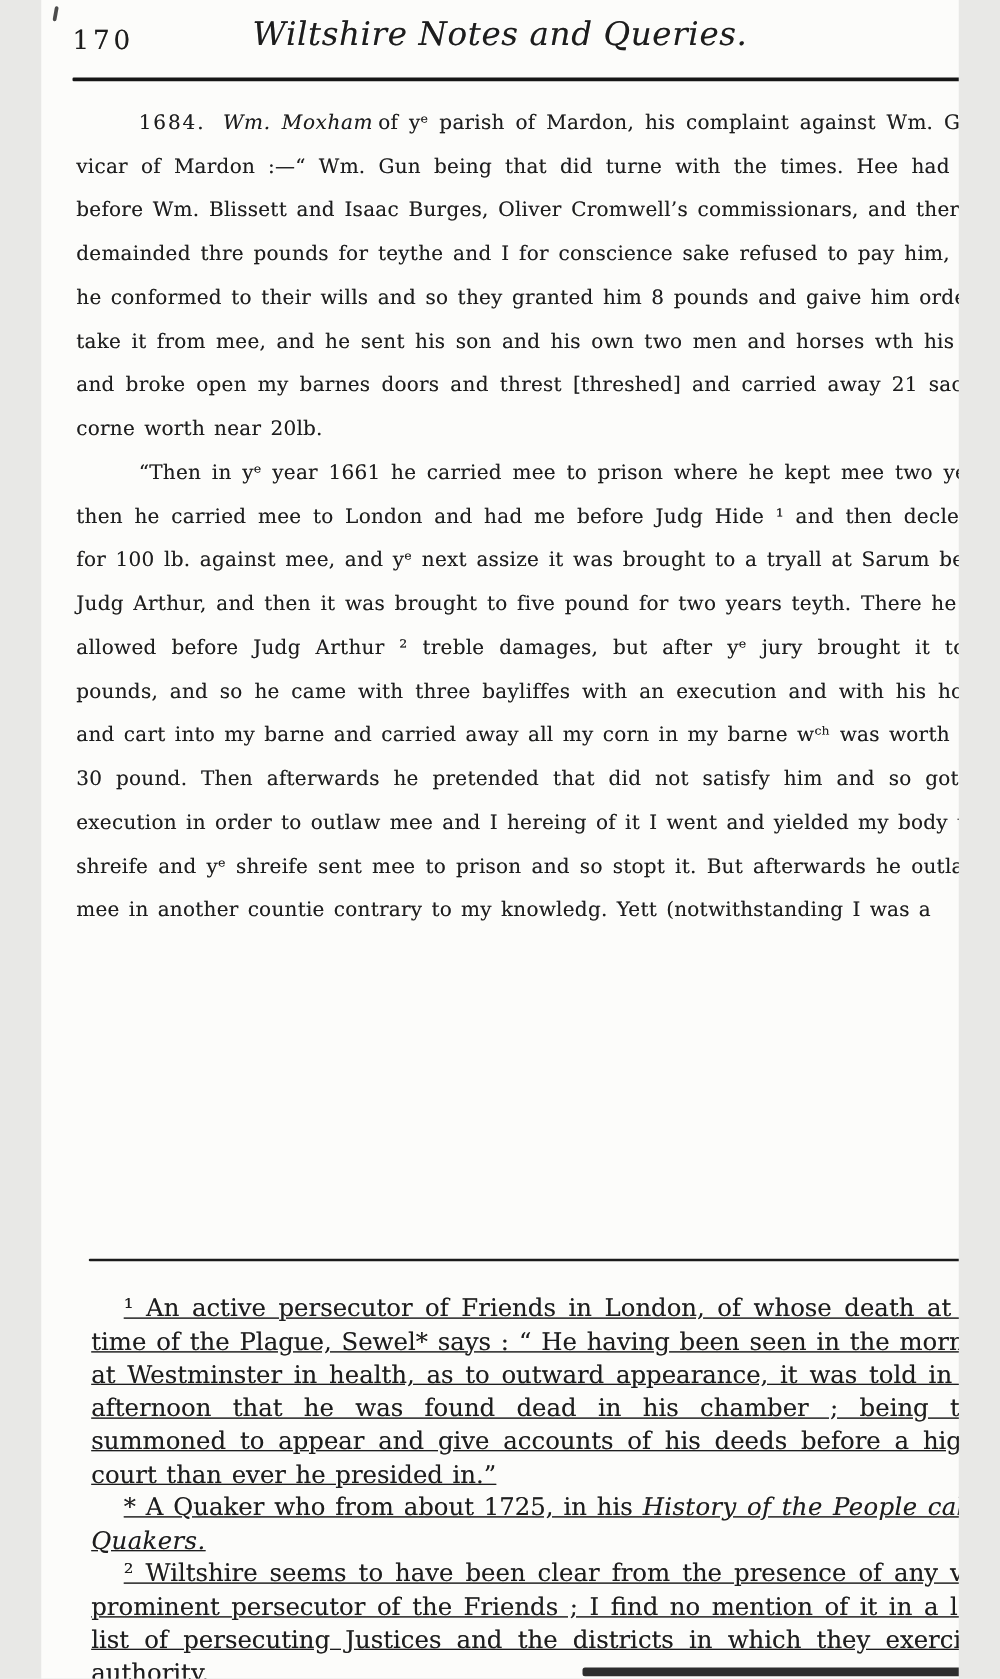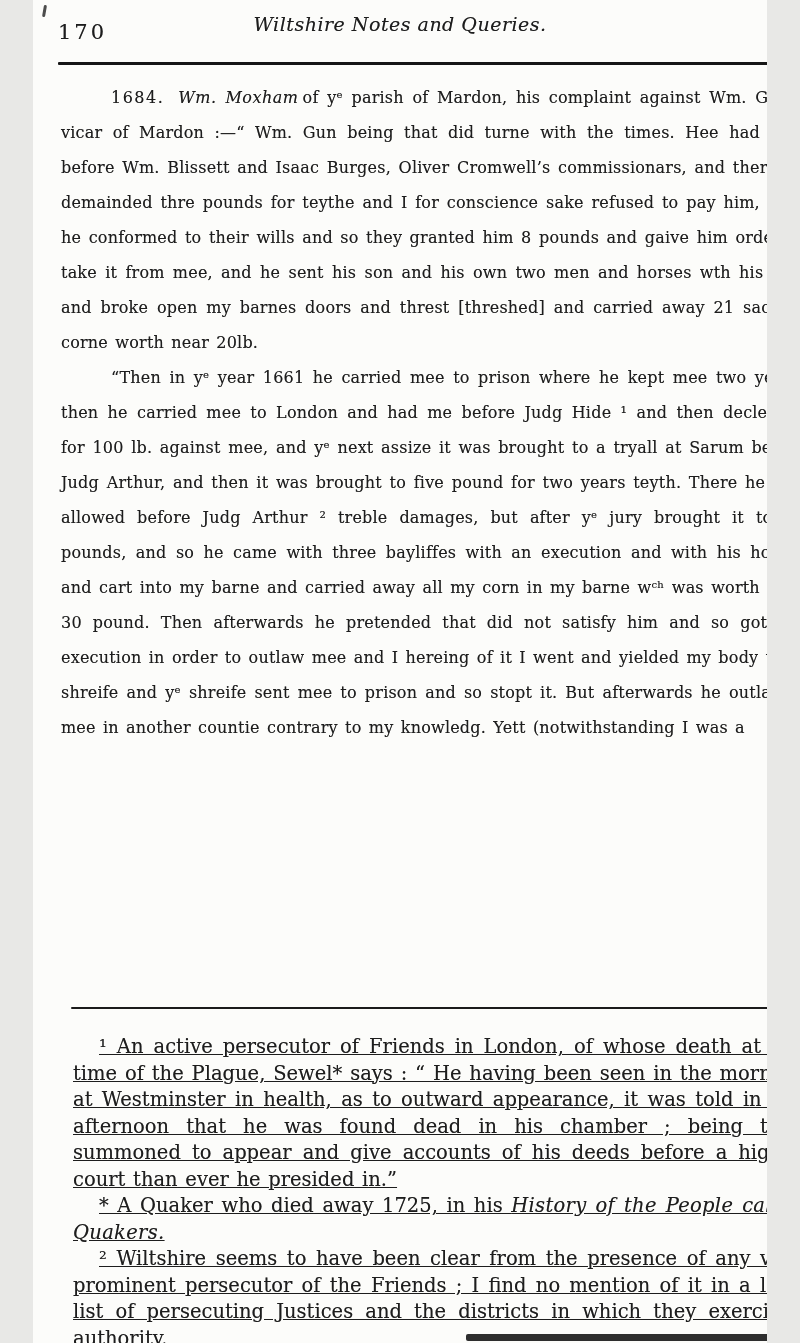--- a/index.html
+++ b/index.html
@@ -16,21 +16,21 @@
   
   .header{position:relative;height:62px;}
   .page-number{
     position:absolute;left:25px;top:20px;
     font-size:21px;letter-spacing:3px;
   }
   .header-title{
     position:absolute;left:0;right:0;top:13px;
     text-align:center;
     font-style:italic;
-    font-size:19px;
+    font-size:26px;
     letter-spacing:0.5px;
   }
   .header-rule{
     position:absolute;left:25px;top:62px;
     width:762px;height:3px;background:#161616;border-radius:1px;
   }
   
   .body-text{
     position:absolute;left:28px;top:80px;width:744px;
     font-size:16px;line-height:35px;
@@ -79,19 +79,19 @@
 
   <div class="body-text">
     <p class="para"><span class="headline-year">1684.</span><span class="name-italic">Wm. Moxham</span><span>of yᵉ parish of Mardon, his complaint against Wm. Gunn, vicar of Mardon :—“ Wm. Gun being that did turne with the times. Hee had mee before Wm. Blissett and Isaac Burges, Oliver Cromwell’s commissionars, and there he demainded thre pounds for teythe and I for conscience sake refused to pay him, then he conformed to their wills and so they granted him 8 pounds and gaive him order to take it from mee, and he sent his son and his own two men and horses wth his cart and broke open my barnes doors and threst [threshed] and carried away 21 sack of corne worth near 20lb.</span></p>
     <p class="para"><span>“Then in yᵉ year 1661 he carried mee to prison where he kept mee two years, then he carried mee to London and had me before Judg Hide ¹ and then decleared for 100 lb. against mee, and yᵉ next assize it was brought to a tryall at Sarum before Judg Arthur, and then it was brought to five pound for two years teyth. There he was allowed before Judg Arthur ² treble damages, but after yᵉ jury brought it to 14 pounds, and so he came with three bayliffes with an execution and with his horses and cart into my barne and carried away all my corn in my barne wᶜʰ was worth near 30 pound. Then afterwards he pretended that did not satisfy him and so gott an execution in order to outlaw mee and I hereing of it I went and yielded my body to yᵉ shreife and yᵉ shreife sent mee to prison and so stopt it. But afterwards he outlawed mee in another countie contrary to my knowledg. Yett (notwithstanding I was a</span></p>
   </div>
 
   <div class="footnote-rule"></div>
 
   <div class="footnote-section">
     <p class="footnote"><span>¹ An active persecutor of Friends in London, of whose death at the time of the Plague, Sewel* says : “ He having been seen in the morning at Westminster in health, as to outward appearance, it was told in the afternoon that he was found dead in his chamber ; being thus summoned to appear and give accounts of his deeds before a higher court than ever he presided in.”</span></p>
-    <p class="footnote"><span>* A Quaker who died away 1725, in his </span><span class="fn-italic">History of the People called Quakers.</span></p>
+    <p class="footnote"><span>* A Quaker who from about 1725, in his </span><span class="fn-italic">History of the People called Quakers.</span></p>
     <p class="footnote"><span>² Wiltshire seems to have been clear from the presence of any very prominent persecutor of the Friends ; I find no mention of it in a long list of persecuting Justices and the districts in which they exercised authority.</span></p>
   </div>
 
   <div class="scan-bar"></div>
 
 </div>
 
 </body></html>

